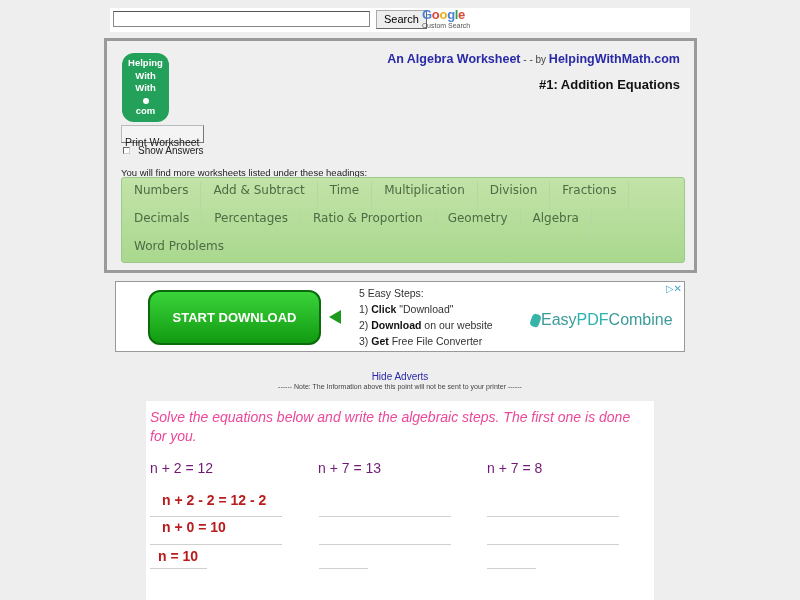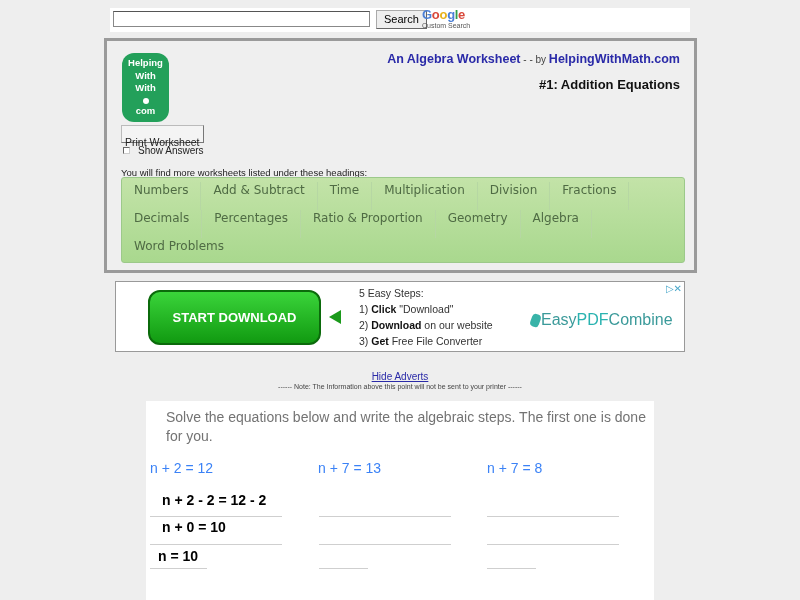--- a/index.html
+++ b/index.html
@@ -30,27 +30,27 @@
   .ad { position: absolute; left: 115px; top: 281px; width: 570px; height: 71px; background: #fff; border: 1px solid #999; }
   .dl-btn { position: absolute; left: 32px; top: 8px; width: 173px; height: 55px; border-radius: 12px; background: linear-gradient(#3ad43a, #119a11); border: 2px solid #0b6a0b; color: #fff; font-weight: bold; font-size: 13px; text-align:center; line-height: 51px; }
   .arrow { position: absolute; left: 213px; top: 28px; width: 0; height: 0; border-top: 7px solid transparent; border-bottom: 7px solid transparent; border-right: 12px solid #1b9a1b; }
   .steps { position: absolute; left: 243px; top: 3px; font-size: 10.5px; color: #333; line-height: 16px; }
   .steps b { color: #111; }
   .brand { position: absolute; left: 415px; top: 29px; font-size: 16px; color: #3b9a9a; }
   .brand .pdf { color: #2ab3b0; }
   .brand-icon { display:inline-block; width: 9px; height: 13px; background:#38b3a8; border-radius: 4px; margin-right: 1px; vertical-align:-2px; transform: rotate(20deg); }
   .adchoice { position: absolute; right: 2px; top: 1px; font-size: 10px; color: #4aa7c9; }
 
-  .hide-ads { position: absolute; left: 0; width: 800px; top: 371px; text-align:center; font-size: 10px; color: #2a2aa8; text-decoration: underline; }
+  .hide-ads { position: absolute; left: 0; width: 800px; top: 371px; text-align:center; font-size: 10px; color: #2a2aa8; }
   .note { position: absolute; left: 0; width: 800px; top: 383px; text-align:center; font-size: 7px; color: #444; }
 
   .ws { position: absolute; left: 146px; top: 401px; width: 508px; height: 199px; background: #fff; }
-  .instr { position: absolute; left: 4px; top: 7px; width: 490px; font-size: 14px; color: #737373; line-height: 19px; margin-left: 16px; }
-  .eq { position: absolute; top: 59px; font-size: 14px; color: #3b82f6; }
-  .step { position: absolute; font-size: 14px; font-weight: bold; color: #000000; }
+  .instr { position: absolute; left: 4px; top: 7px; width: 490px; font-size: 14px; font-style: italic; color: #ec4899; line-height: 19px; }
+  .eq { position: absolute; top: 59px; font-size: 14px; color: #701a75; }
+  .step { position: absolute; font-size: 14px; font-weight: bold; color: #b91c1c; }
   .line { position: absolute; height: 1px; background: #cfcfcf; }
 </style>
 </head>
 <body>
 
 <div class="searchbar">
   <div class="search-input"></div>
   <div class="search-btn">Search</div>
   <div class="google">
     <div class="google-logo"><span class="b">G</span><span class="r">o</span><span class="y">o</span><span class="b">g</span><span class="g">l</span><span class="r">e</span></div>

